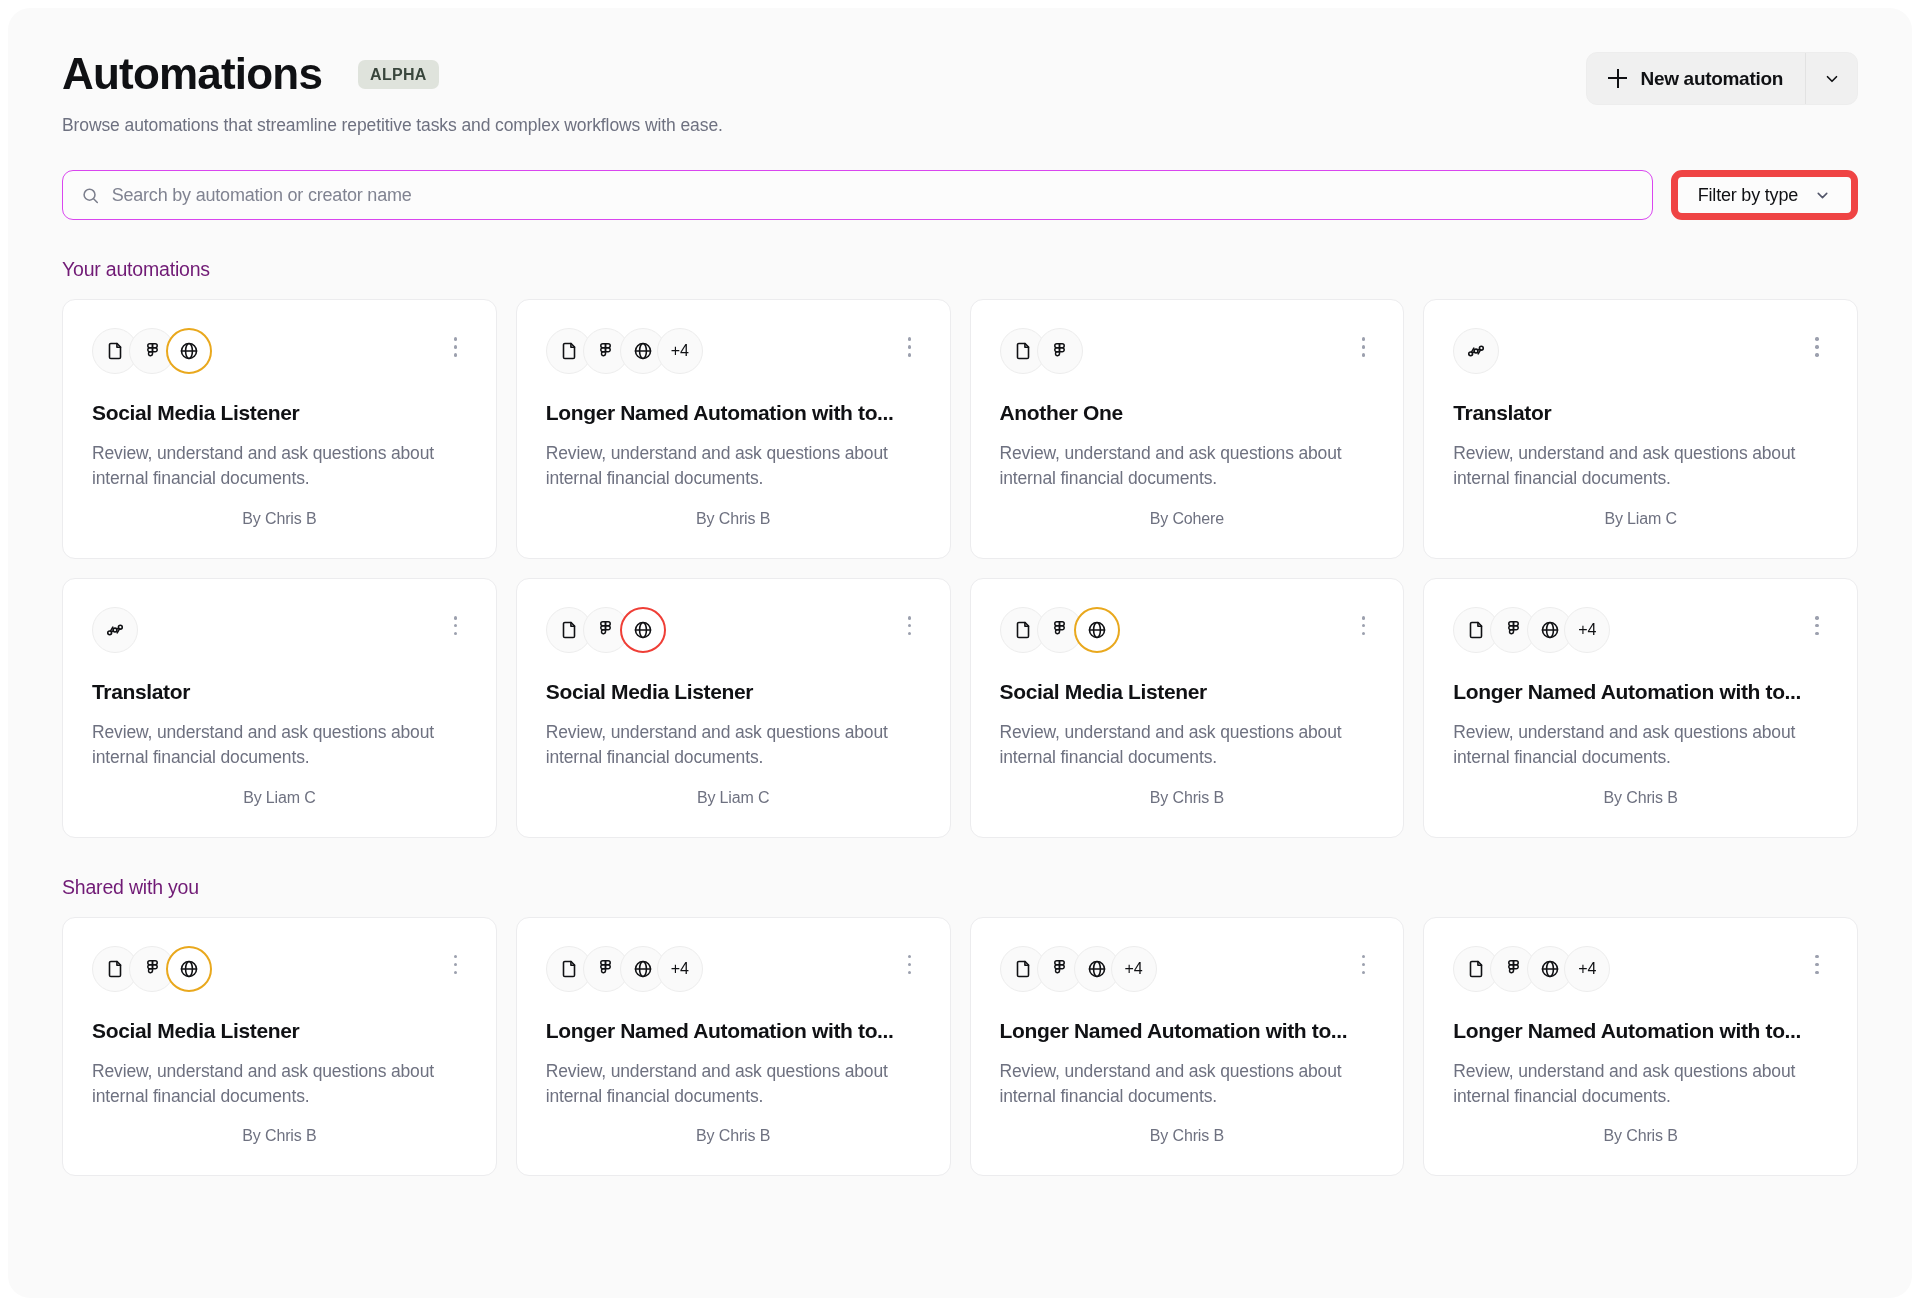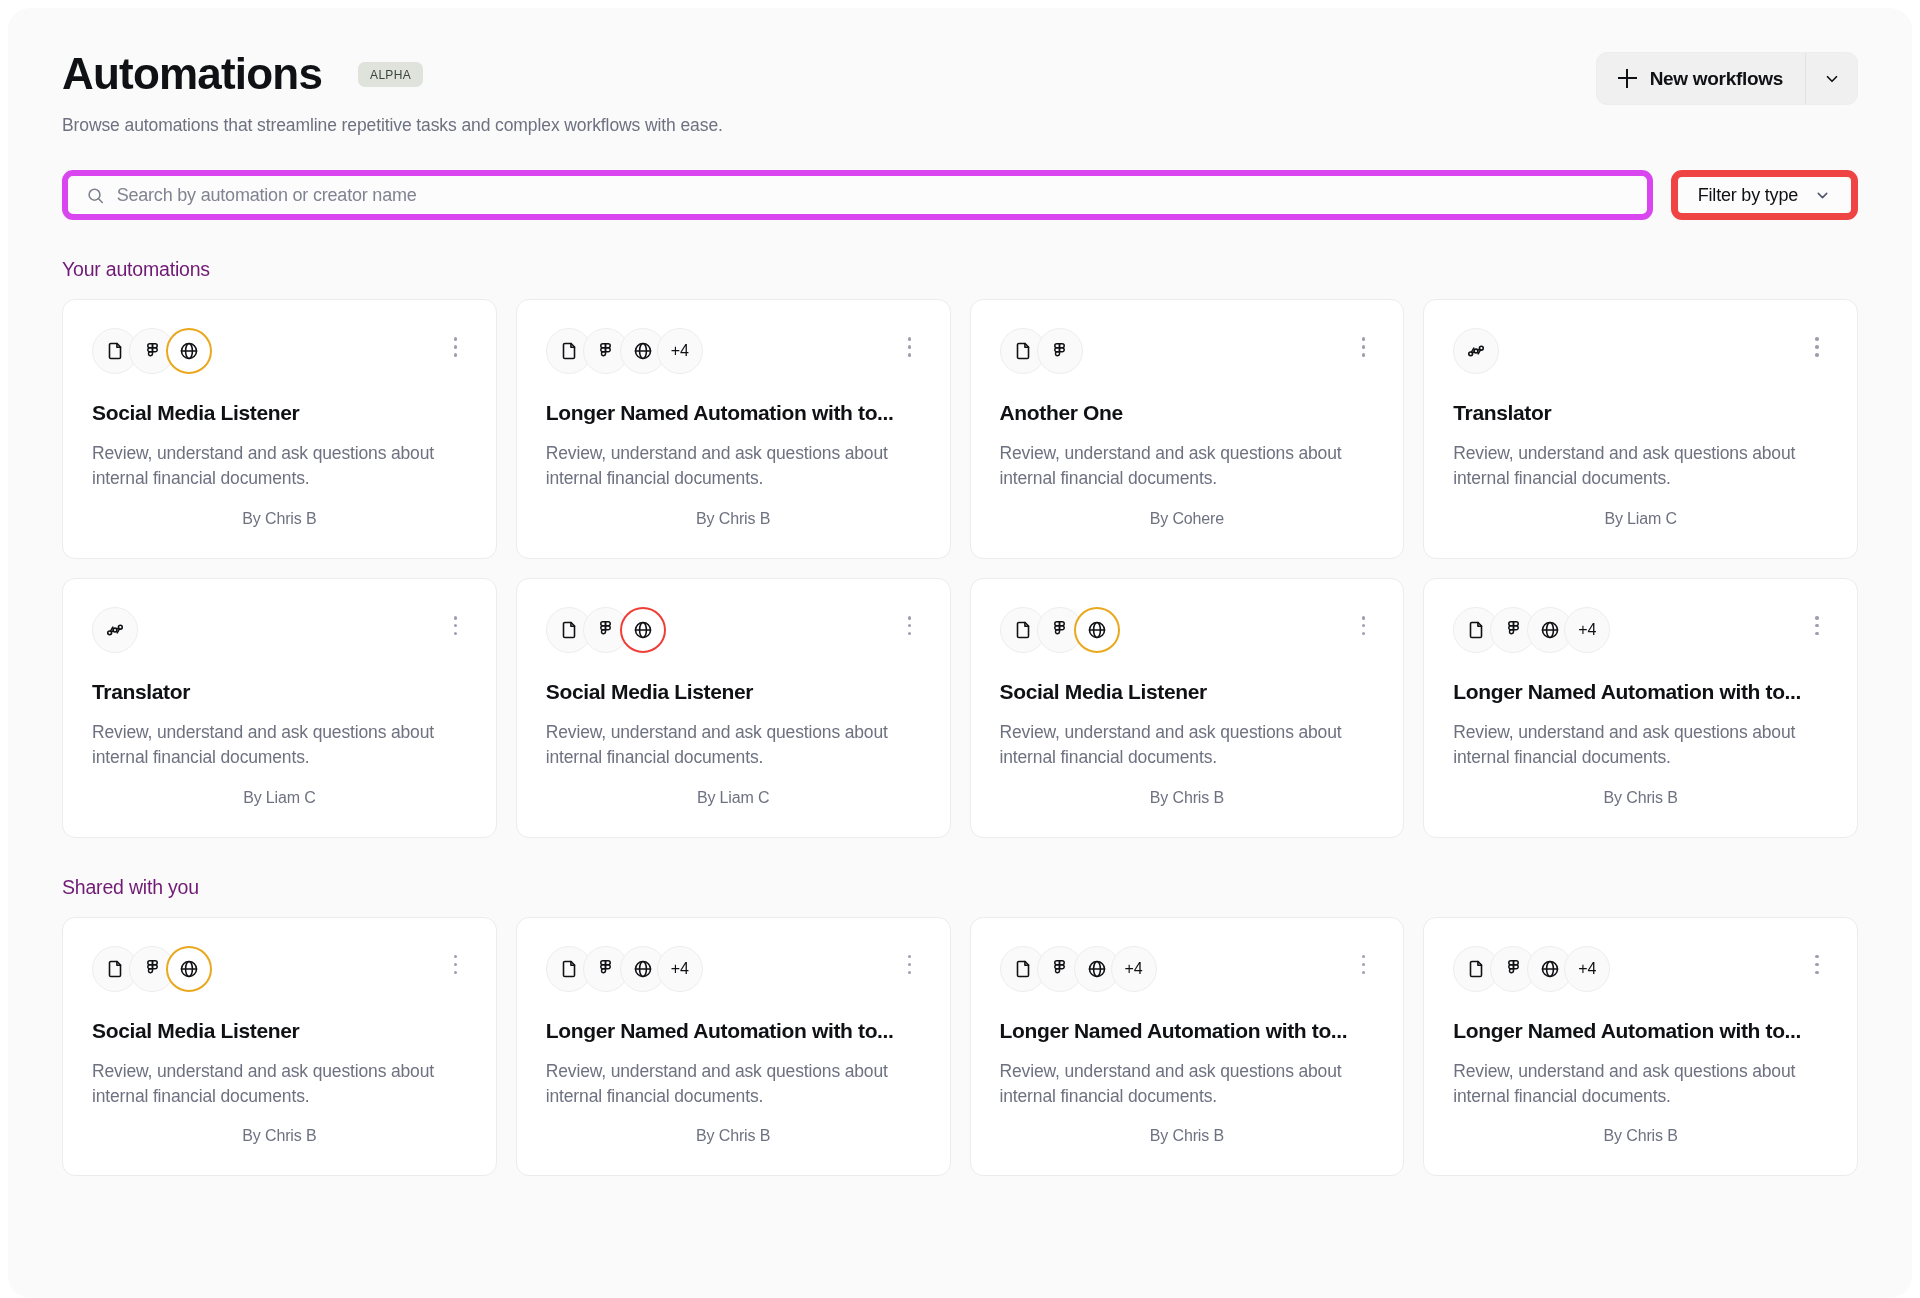--- a/index.html
+++ b/index.html
@@ -21,21 +21,21 @@
 
   
   .header-row { display: flex; align-items: flex-start; justify-content: space-between; }
   .title-line { display: flex; align-items: center; gap: 36px; }
   .page-title {
     font-size: 44px; font-weight: 700; color: #101114;
     letter-spacing: -0.8px; line-height: 1;
   }
   .alpha-badge {
     background: #dfe3dc; color: #39463c;
-    font-size: 12px; font-weight: 400;
+    font-size: 16px; font-weight: 700;
     padding: 7px 12px 6px; border-radius: 7px;
     letter-spacing: 0.3px; line-height: 1;
   }
   .subtitle {
     margin-top: 19px;
     font-size: 17.5px; color: #6e7180; font-weight: 400;
     letter-spacing: -0.1px;
     text-align: right;
   }
 
@@ -72,21 +72,21 @@
     padding: 4px 4px 14px 4px; cursor: pointer;
     border-bottom: 3px solid transparent; margin-bottom: -1px;
     letter-spacing: -0.15px;
   }
   .tab.active { color: #101114; font-weight: 600; border-bottom-color: #101114; }
 
   
   .search-row { margin-top: 34px; display: flex; gap: 18px; align-items: center; }
   .search-box {
     flex: 1; height: 50px;
-    background: #fcfcfc; border: 6px solid #d946ef; border-radius: 11px;
+    background: #fcfcfc; border: 1px solid #d946ef; border-radius: 11px;
     display: flex; align-items: center; gap: 12px; padding: 0 18px;
   }
   .search-input {
     border: none; outline: none; background: transparent;
     font-size: 18px; color: #6e7180; width: 100%;
     font-family: "Liberation Sans", sans-serif; letter-spacing: -0.2px;
   }
   .search-input::placeholder { color: #808391; }
   .filter-btn {
     height: 50px; padding: 0 20px;
@@ -154,21 +154,21 @@
         <div class="title-line">
           <div class="page-title">Automations</div>
           <div class="alpha-badge">ALPHA</div>
         </div>
         <div class="subtitle">Browse automations that streamline repetitive tasks and complex workflows with ease.</div>
       </div>
 
       <div class="new-auto-btn">
         <div class="new-auto-main">
           <span class="plus-icon"></span>
-          <span class="new-auto-label">New workflows</span>
+          <span class="new-auto-label">New automation</span>
         </div>
         <div class="new-auto-caret">
           <svg width="18" height="18" viewBox="0 0 24 24" fill="none" stroke="#101114" stroke-width="2.2" stroke-linecap="round" stroke-linejoin="round">
               <polyline points="6 9 12 15 18 9"></polyline>
             </svg>
         </div>
       </div>
     </div>
 
 

